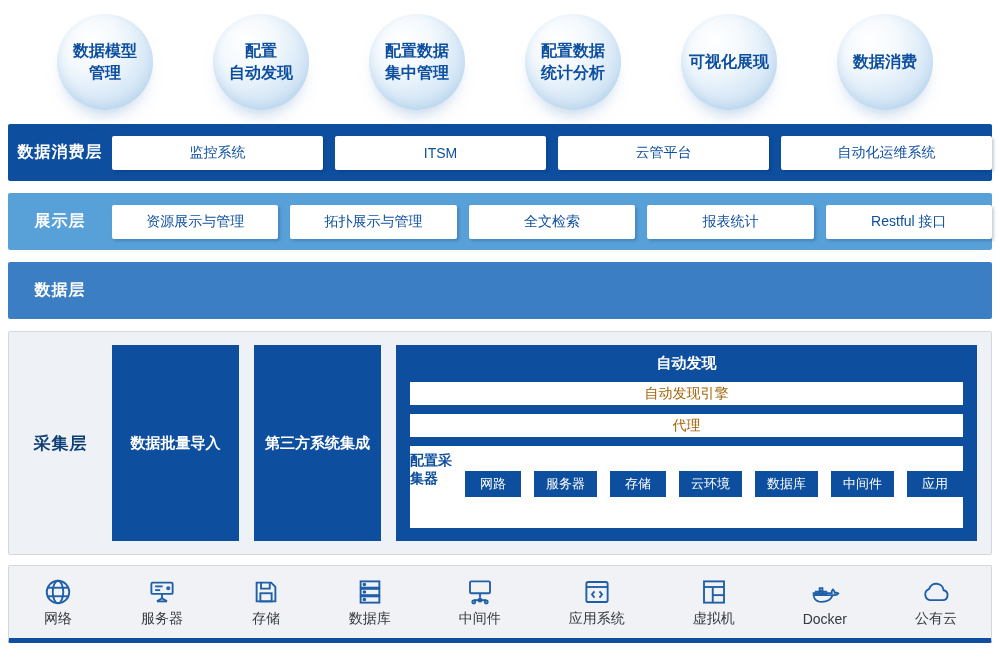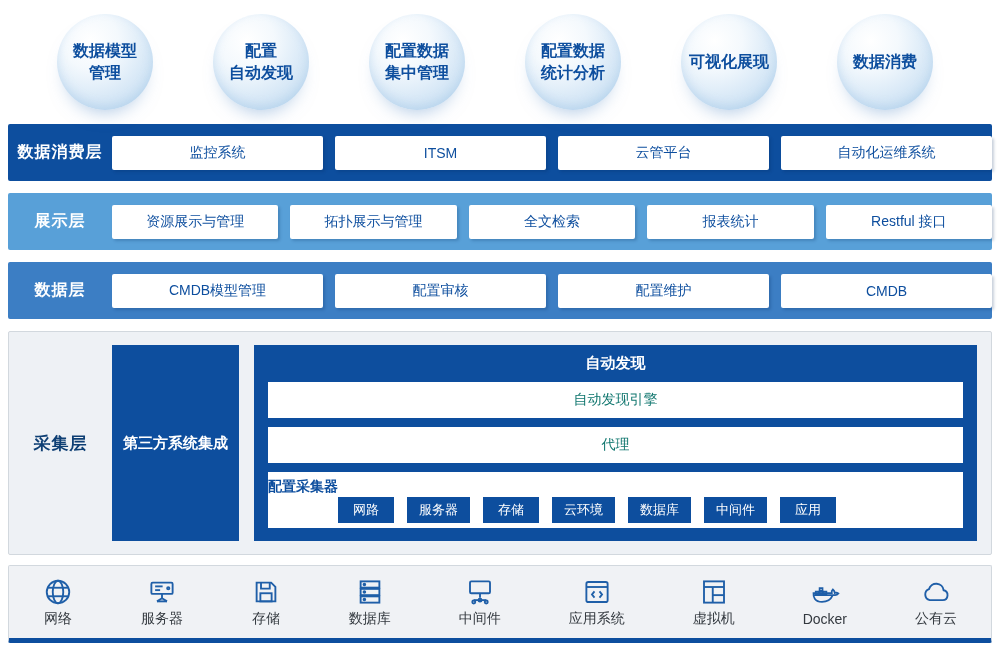--- a/index.html
+++ b/index.html
@@ -61,23 +61,23 @@
     display: flex; align-items: center; justify-content: center;
     color: #ffffff; font-weight: bold; font-size: 15px;
   }
   .auto-discovery {
     flex: 1; background: #0d4e9e;
     display: flex; flex-direction: column;
     padding: 9px 14px 13px;
   }
   .ad-title { color: #ffffff; font-weight: bold; font-size: 15px; text-align: center; margin-bottom: 9px; }
   .ad-bar {
-    height: 36px; background: #ffffff; margin-bottom: 9px;
+    height: 23px; background: #ffffff; margin-bottom: 9px;
     display: flex; align-items: center; justify-content: center;
-    color: #0f766e; font-size: 14px;
+    color: #a16207; font-size: 14px;
   }
   .collector {
     flex: 1; background: #ffffff;
     display: flex; flex-direction: row; align-items: flex-start;
     padding-top: 6px;
     font-family: Liberation Serif, serif;
   }
   .collector-title { color: #0d4e9e; font-size: 14px; font-weight: bold; }
   .collector-items { display: flex; gap: 13px; margin-top: 7px; }
   .collector-box {
@@ -145,31 +145,26 @@
       <div class="layer-box">资源展示与管理</div>
       <div class="layer-box">拓扑展示与管理</div>
       <div class="layer-box">全文检索</div>
       <div class="layer-box">报表统计</div>
       <div class="layer-box">Restful 接口</div>
     </div>
   </div>
 
   <div class="layer-row datalayer">
     <div class="layer-label">数据层</div>
-    <div class="layer-boxes">
-      <div class="layer-box">CMDB模型管理</div>
-      <div class="layer-box">配置审核</div>
-      <div class="layer-box">配置维护</div>
-      <div class="layer-box">CMDB</div>
-    </div>
   </div>
 
   <div class="collection">
     <div class="collection-label">采集层</div>
     <div class="collection-content">
+      <div class="vert-box">数据批量导入</div>
       <div class="vert-box">第三方系统集成</div>
       <div class="auto-discovery">
         <div class="ad-title">自动发现</div>
         <div class="ad-bar">自动发现引擎</div>
         <div class="ad-bar">代理</div>
         <div class="collector">
           <div class="collector-title">配置采集器</div>
           <div class="collector-items">
             <div class="collector-box">网路</div>
             <div class="collector-box">服务器</div>

